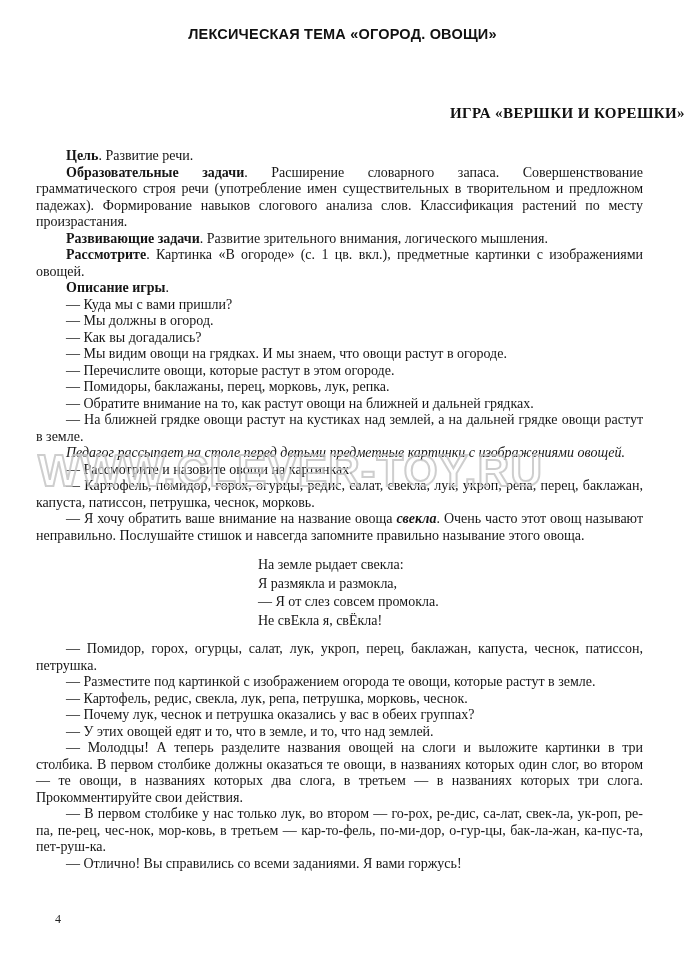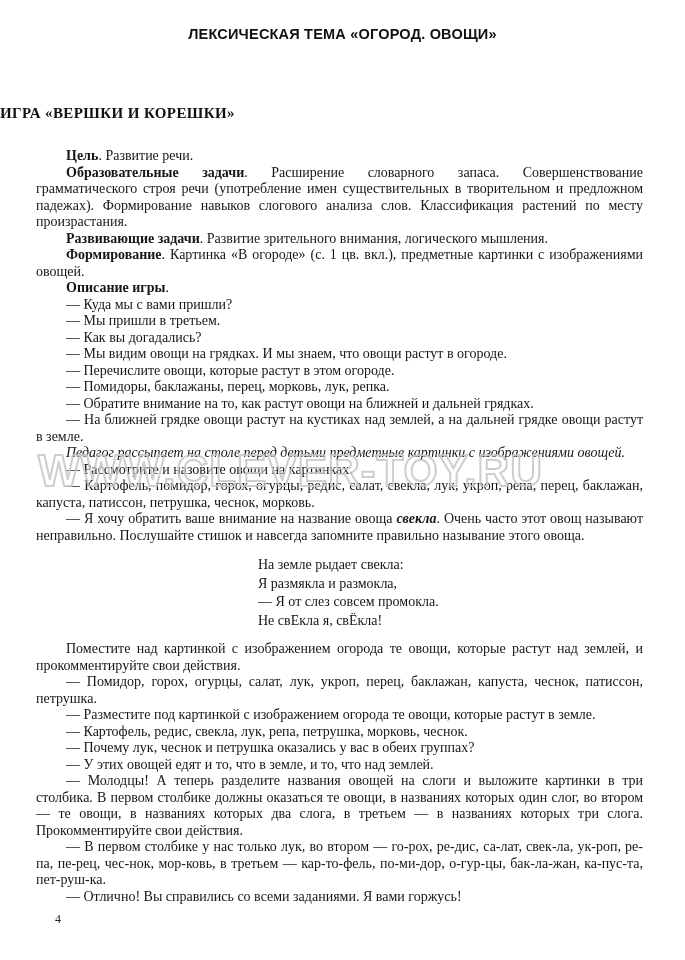--- a/index.html
+++ b/index.html
@@ -21,21 +21,21 @@
     text-align: center;
     font-family: "Liberation Sans", sans-serif;
     font-size: 14.5px;
     font-weight: bold;
     letter-spacing: 0.2px;
     color: #111;
   }
   .game-title {
     position: absolute;
     top: 105px; left: 0; width: 100%;
-    text-align: left;
+    text-align: right;
     font-family: "Liberation Serif", serif;
     font-size: 15px;
     font-weight: bold;
     letter-spacing: 0.4px;
     color: #111;
   }
   .body-text {
     position: absolute;
     top: 148px; left: 36px;
     width: 607px;
@@ -81,41 +81,40 @@
 <body>
 
 <div class="page">
   <div class="watermark">WWW.CLEVER-TOY.RU</div>
   <h1 class="doc-title">ЛЕКСИЧЕСКАЯ ТЕМА «ОГОРОД. ОВОЩИ»</h1>
   <h2 class="game-title">ИГРА «ВЕРШКИ И КОРЕШКИ»</h2>
   <div class="body-text">
       <p class="para"><span class="bold">Цель</span><span>. Развитие речи.</span></p>
       <p class="para"><span class="bold">Образовательные задачи</span><span>. Расширение словарного запаса. Совершенствование грамматического строя речи (употребление имен существительных в творительном и предложном падежах). Формирование навыков слогового анализа слов. Классификация растений по месту произрастания.</span></p>
       <p class="para"><span class="bold">Развивающие задачи</span><span>. Развитие зрительного внимания, логического мышления.</span></p>
-      <p class="para"><span class="bold">Формирование</span><span>. Картинка «В огороде» (с. 1 цв. вкл.), предметные картинки с изображениями овощей.</span></p>
+      <p class="para"><span class="bold">Рассмотрите</span><span>. Картинка «В огороде» (с. 1 цв. вкл.), предметные картинки с изображениями овощей.</span></p>
       <p class="para"><span class="bold">Описание игры</span><span>.</span></p>
       <p class="para"><span>— Куда мы с вами пришли?</span></p>
-      <p class="para"><span>— Мы пришли в третьем.</span></p>
+      <p class="para"><span>— Мы должны в огород.</span></p>
       <p class="para"><span>— Как вы догадались?</span></p>
       <p class="para"><span>— Мы видим овощи на грядках. И мы знаем, что овощи растут в огороде.</span></p>
       <p class="para"><span>— Перечислите овощи, которые растут в этом огороде.</span></p>
       <p class="para"><span>— Помидоры, баклажаны, перец, морковь, лук, репка.</span></p>
       <p class="para"><span>— Обратите внимание на то, как растут овощи на ближней и дальней грядках.</span></p>
       <p class="para"><span>— На ближней грядке овощи растут на кустиках над землей, а на дальней грядке овощи растут в земле.</span></p>
       <p class="para"><span class="italic">Педагог рассыпает на столе перед детьми предметные картинки с изображениями овощей.</span></p>
       <p class="para"><span>— Рассмотрите и назовите овощи на картинках.</span></p>
       <p class="para"><span>— Картофель, помидор, горох, огурцы, редис, салат, свекла, лук, укроп, репа, перец, баклажан, капуста, патиссон, петрушка, чеснок, морковь.</span></p>
       <p class="para"><span>— Я хочу обратить ваше внимание на название овоща </span><span class="bold-italic">свекла</span><span>. Очень часто этот овощ называют неправильно. Послушайте стишок и навсегда запомните правильно называние этого овоща.</span></p>
       <div class="poem">
         <div class="poem-line">На земле рыдает свекла:</div>
         <div class="poem-line">Я размякла и размокла,</div>
         <div class="poem-line">— Я от слез совсем промокла.</div>
         <div class="poem-line">Не свЕкла я, свЁкла!</div>
       </div>
-      <p class="para"><span>Поместите над картинкой с изображением огорода те овощи, которые растут над землей, и прокомментируйте свои действия.</span></p>
       <p class="para"><span>— Помидор, горох, огурцы, салат, лук, укроп, перец, баклажан, капуста, чеснок, патиссон, петрушка.</span></p>
       <p class="para"><span>— Разместите под картинкой с изображением огорода те овощи, которые растут в земле.</span></p>
       <p class="para"><span>— Картофель, редис, свекла, лук, репа, петрушка, морковь, чеснок.</span></p>
       <p class="para"><span>— Почему лук, чеснок и петрушка оказались у вас в обеих группах?</span></p>
       <p class="para"><span>— У этих овощей едят и то, что в земле, и то, что над землей.</span></p>
       <p class="para"><span>— Молодцы! А теперь разделите названия овощей на слоги и выложите картинки в три столбика. В первом столбике должны оказаться те овощи, в названиях которых один слог, во втором — те овощи, в названиях которых два слога, в третьем — в названиях которых три слога. Прокомментируйте свои действия.</span></p>
       <p class="para"><span>— В первом столбике у нас только лук, во втором — го-рох, ре-дис, са-лат, свек-ла, ук-роп, ре-па, пе-рец, чес-нок, мор-ковь, в третьем — кар-то-фель, по-ми-дор, о-гур-цы, бак-ла-жан, ка-пус-та, пет-руш-ка.</span></p>
       <p class="para"><span>— Отлично! Вы справились со всеми заданиями. Я вами горжусь!</span></p>
     </div>
   <div class="page-number">4</div>

